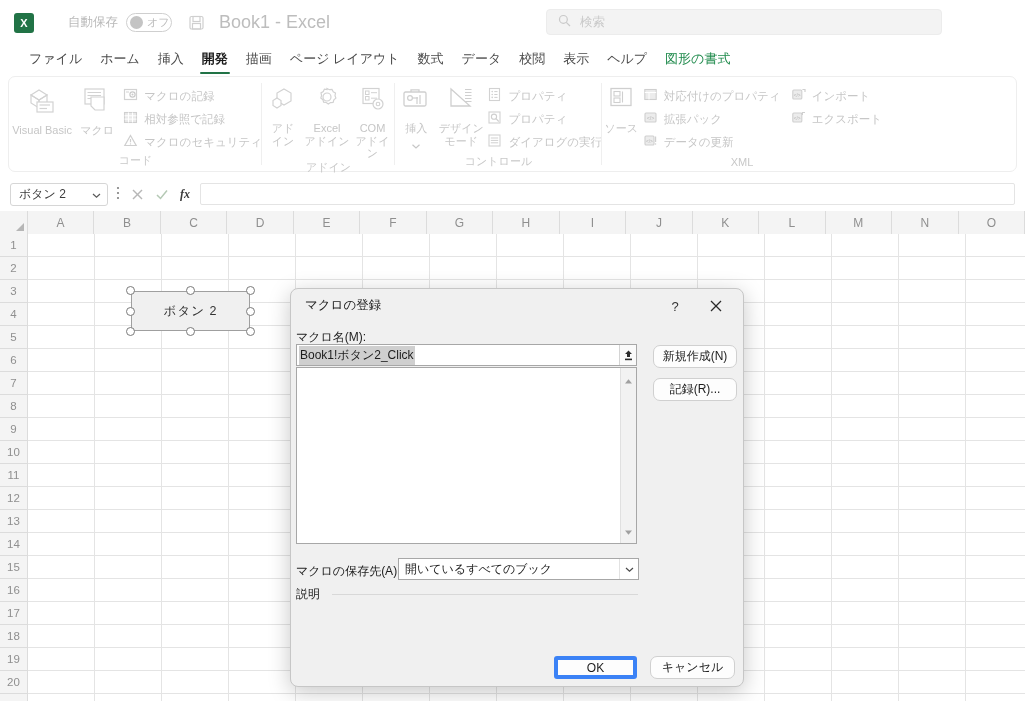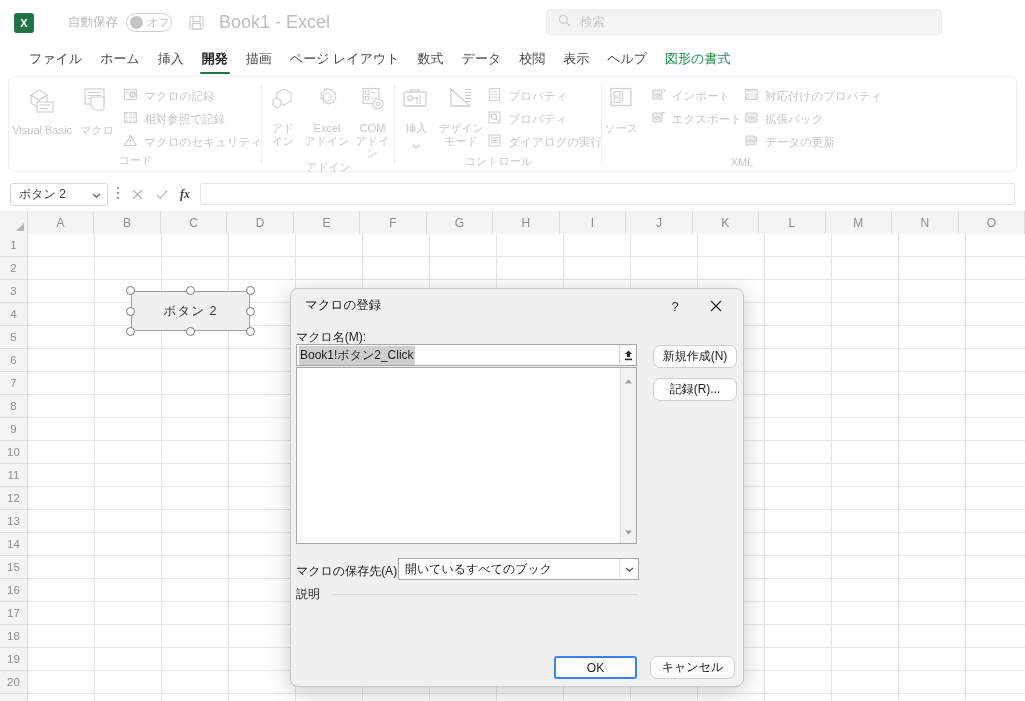--- a/index.html
+++ b/index.html
@@ -222,21 +222,21 @@
   .combo .carrow {
     width: 19px; height: 20px; display: flex; align-items: center; justify-content: center;
     border-left: 1px solid #e2e2e2;
   }
   .desc-label { position: absolute; left: 296px; top: 586px; }
   .desc-rule {
     position: absolute; left: 332px; top: 594px; width: 306px; height: 1px; background: #d8d8d8;
   }
   .btn-ok {
     position: absolute; left: 554px; top: 656px; width: 83px; height: 23px;
-    background: #fdfdfd; border: 2px solid #3b82f6; border-radius: 3px;
+    background: #fdfdfd; border: 4px solid #3b82f6; border-radius: 3px;
     font-size: 12px; color: #1d1d1d; display: flex; align-items: center;
     justify-content: center; cursor: default;
   }
   .btn-cancel { position: absolute; left: 650px; top: 656px; width: 85px; height: 23px; }
 </style>
 </head>
 <body>
 
 <div id="app">
 
@@ -472,42 +472,20 @@
           <span>
             <svg width="32" height="28" viewBox="0 0 32 28">
               <rect x="6" y="2.5" width="20" height="17" fill="#fff" stroke="#cfcfcf" stroke-width="1.3"></rect>
               <rect x="9" y="5.5" width="6" height="4.5" fill="none" stroke="#cfcfcf" stroke-width="1.1"></rect>
               <rect x="9" y="12" width="6" height="4.5" fill="none" stroke="#cfcfcf" stroke-width="1.1"></rect>
               <line x1="17.5" y1="5.5" x2="17.5" y2="16.5" stroke="#cfcfcf" stroke-width="1.1"></line>
             </svg>
           </span>
           <span class="lbl">ソース</span>
         </div>
-        <div class="smallcol" style="margin-left:10px">
-          <div class="smallbtn">
-            <span class="ico">
-              <svg width="15" height="15" viewBox="0 0 15 15">
-                <rect x="1.8" y="3" width="9" height="9" rx="1" fill="#ececec" stroke="#cfcfcf" stroke-width="1.1"></rect>
-                <text x="6.2" y="9.6" font-size="4.8" fill="#b4b4b4" text-anchor="middle" font-family="Liberation Sans">&lt;/&gt;</text>
-                <path d="M11.4 2.5 l2.6 0 0 2.6" fill="none" stroke="#cfcfcf" stroke-width="1.2"></path>
-              </svg>
-            </span>
-            <span class="lbl">インポート</span>
-          </div>
-          <div class="smallbtn">
-            <span class="ico">
-              <svg width="15" height="15" viewBox="0 0 15 15">
-                <rect x="1.8" y="3" width="9" height="9" rx="1" fill="#ececec" stroke="#cfcfcf" stroke-width="1.1"></rect>
-                <text x="6.2" y="9.6" font-size="4.8" fill="#b4b4b4" text-anchor="middle" font-family="Liberation Sans">&lt;/&gt;</text>
-                <path d="M14 2.5 l-2.6 0 0 2.6" fill="none" stroke="#cfcfcf" stroke-width="1.2"></path>
-              </svg>
-            </span>
-            <span class="lbl">エクスポート</span>
-          </div>
-        </div>
         <div class="smallcol" style="margin-left:2px">
           <div class="smallbtn">
             <span class="ico">
               <svg width="15" height="15" viewBox="0 0 15 15">
                 <rect x="1.8" y="2.5" width="11.4" height="10" fill="#ececec" stroke="#cfcfcf" stroke-width="1.1"></rect>
                 <line x1="1.8" y1="5.5" x2="13.2" y2="5.5" stroke="#fff" stroke-width="1"></line>
                 <line x1="6" y1="5.5" x2="6" y2="12.5" stroke="#fff" stroke-width="1"></line>
               </svg>
             </span>
             <span class="lbl">対応付けのプロパティ</span>
@@ -524,20 +502,42 @@
           <div class="smallbtn">
             <span class="ico">
               <svg width="15" height="15" viewBox="0 0 15 15">
                 <rect x="2" y="3" width="9" height="9" rx="1" fill="#ececec" stroke="#cfcfcf" stroke-width="1.1"></rect>
                 <text x="6.4" y="9.6" font-size="4.8" fill="#b4b4b4" text-anchor="middle" font-family="Liberation Sans">&lt;/&gt;</text>
                 <line x1="12.6" y1="3.5" x2="12.6" y2="9" stroke="#cfcfcf" stroke-width="1.2"></line>
                 <circle cx="12.6" cy="11" r="0.7" fill="#cfcfcf"></circle>
               </svg>
             </span>
             <span class="lbl">データの更新</span>
+          </div>
+        </div>
+        <div class="smallcol" style="margin-left:10px">
+          <div class="smallbtn">
+            <span class="ico">
+              <svg width="15" height="15" viewBox="0 0 15 15">
+                <rect x="1.8" y="3" width="9" height="9" rx="1" fill="#ececec" stroke="#cfcfcf" stroke-width="1.1"></rect>
+                <text x="6.2" y="9.6" font-size="4.8" fill="#b4b4b4" text-anchor="middle" font-family="Liberation Sans">&lt;/&gt;</text>
+                <path d="M11.4 2.5 l2.6 0 0 2.6" fill="none" stroke="#cfcfcf" stroke-width="1.2"></path>
+              </svg>
+            </span>
+            <span class="lbl">インポート</span>
+          </div>
+          <div class="smallbtn">
+            <span class="ico">
+              <svg width="15" height="15" viewBox="0 0 15 15">
+                <rect x="1.8" y="3" width="9" height="9" rx="1" fill="#ececec" stroke="#cfcfcf" stroke-width="1.1"></rect>
+                <text x="6.2" y="9.6" font-size="4.8" fill="#b4b4b4" text-anchor="middle" font-family="Liberation Sans">&lt;/&gt;</text>
+                <path d="M14 2.5 l-2.6 0 0 2.6" fill="none" stroke="#cfcfcf" stroke-width="1.2"></path>
+              </svg>
+            </span>
+            <span class="lbl">エクスポート</span>
           </div>
         </div>
       </div>
       <div class="rgroup-title">XML</div>
     </div>
 
    </div>
   </div>
 
   <div class="formulabar">

